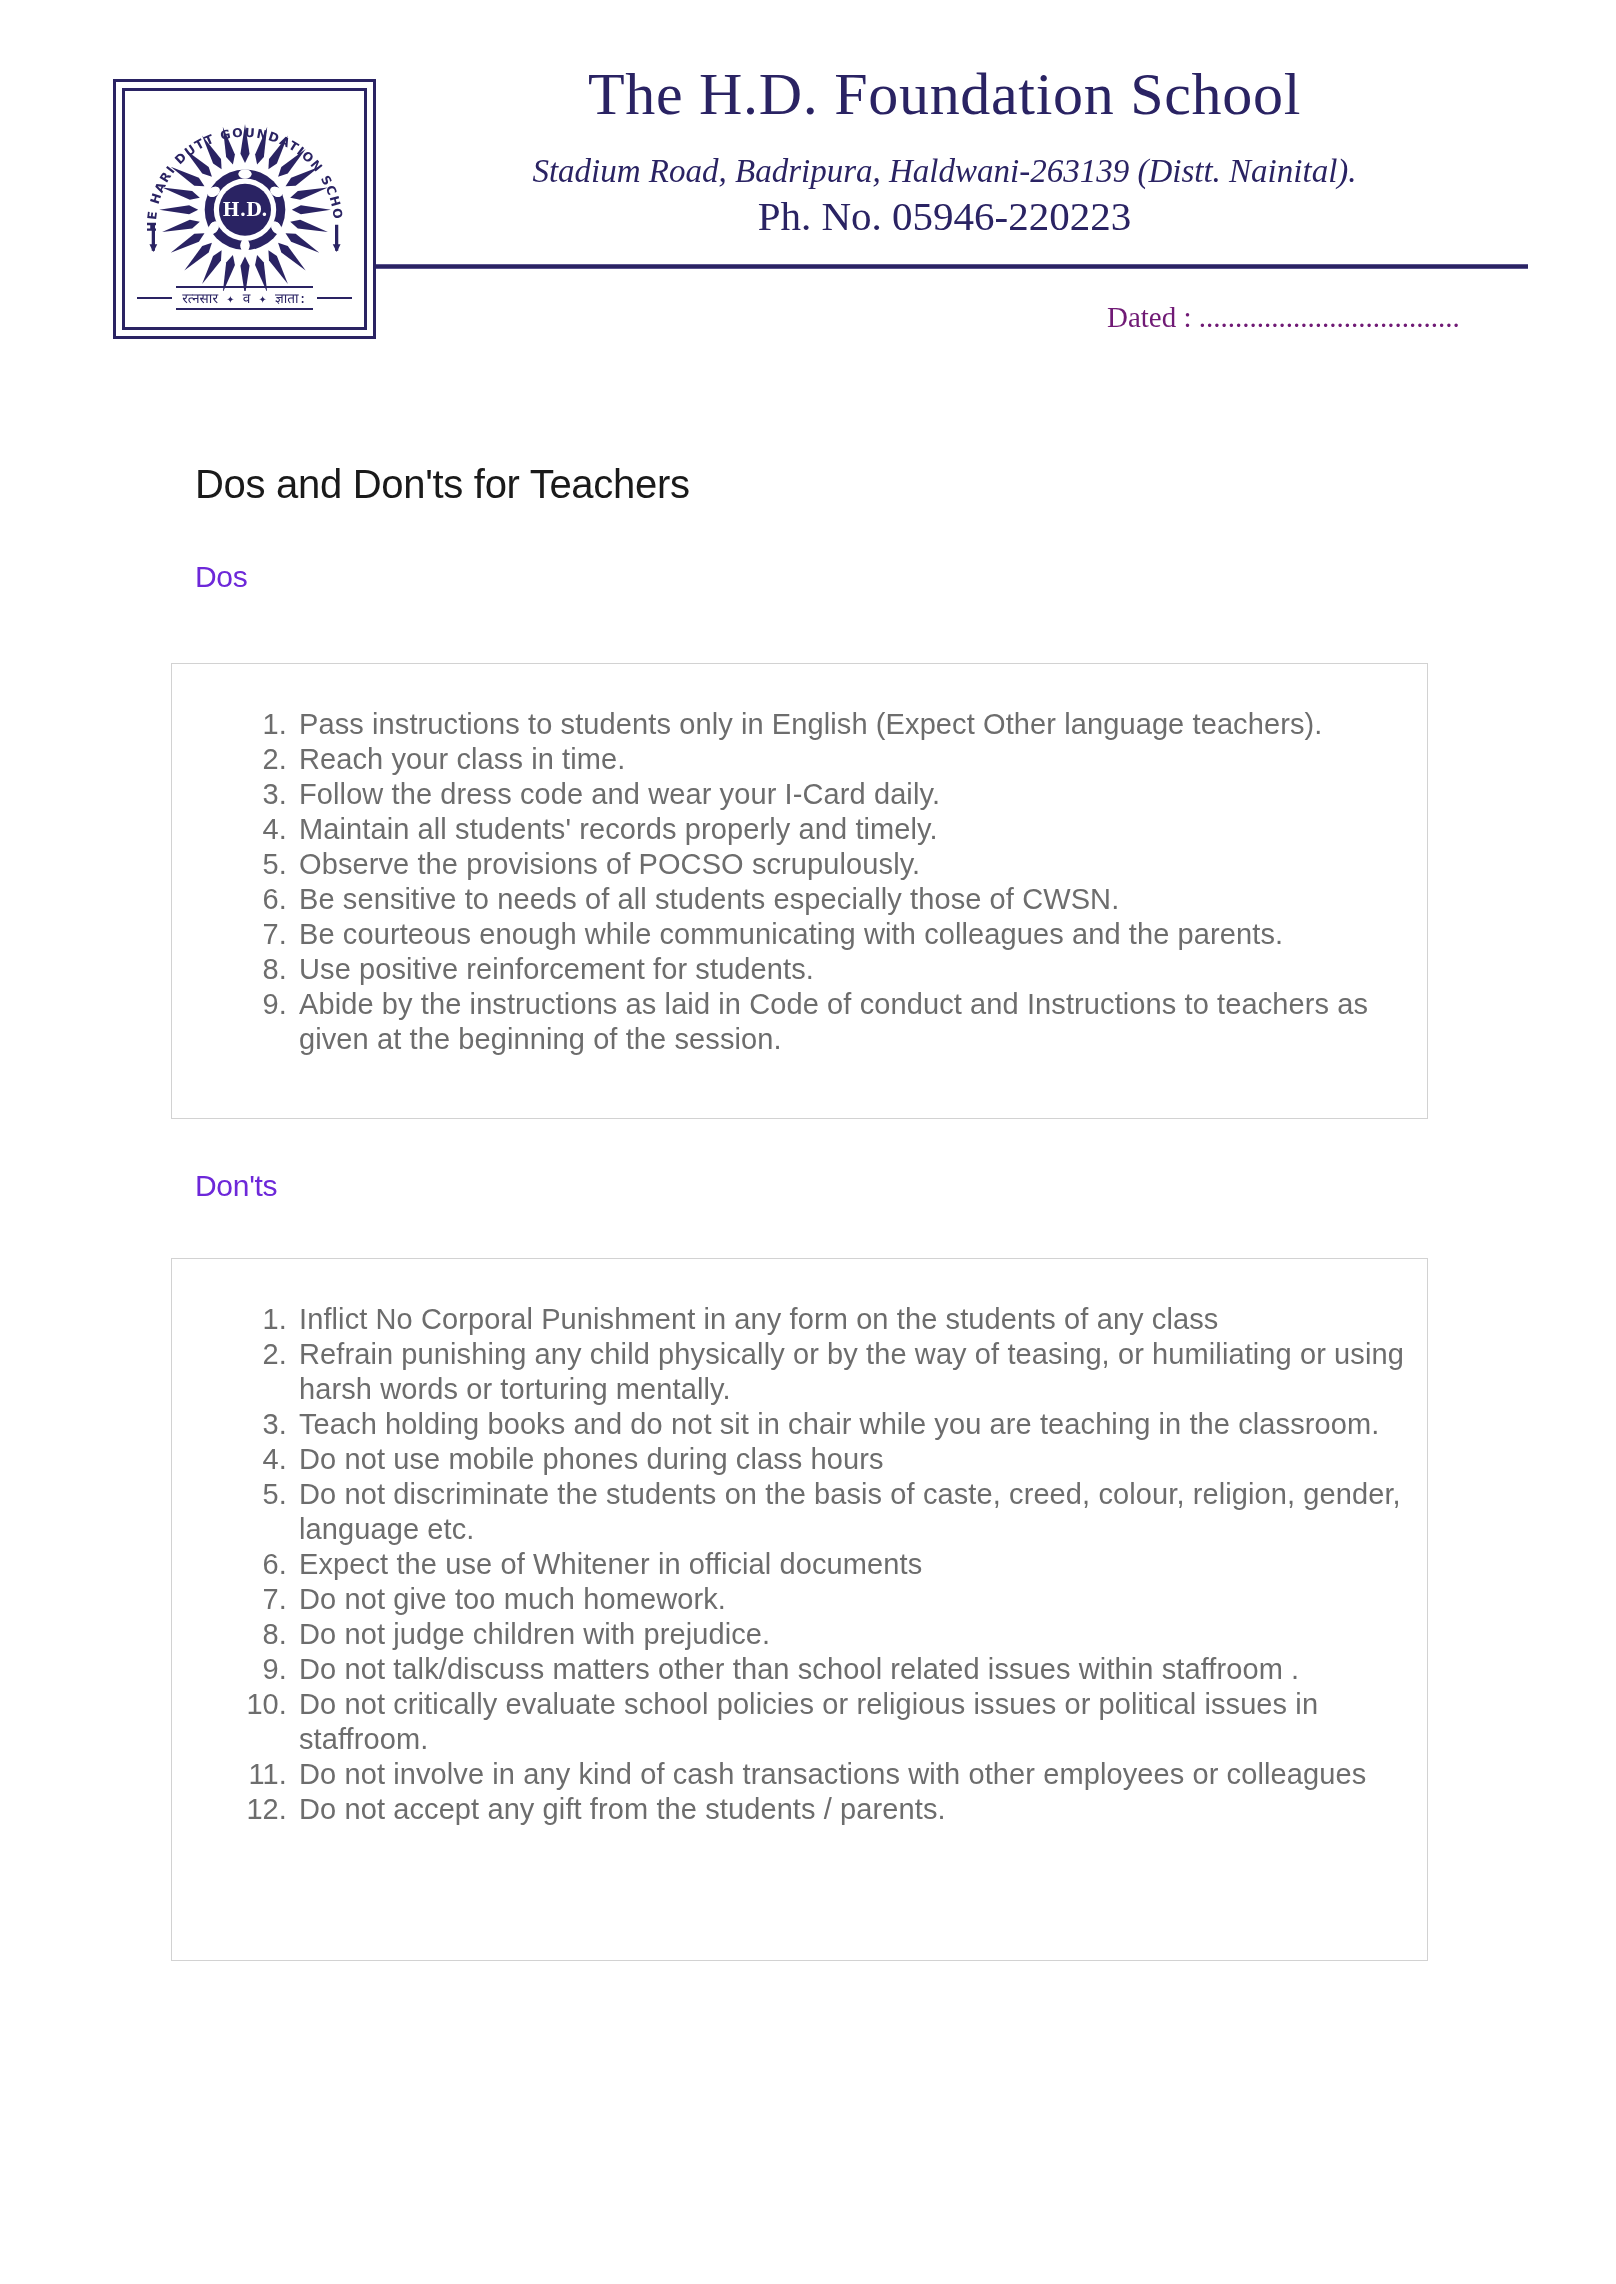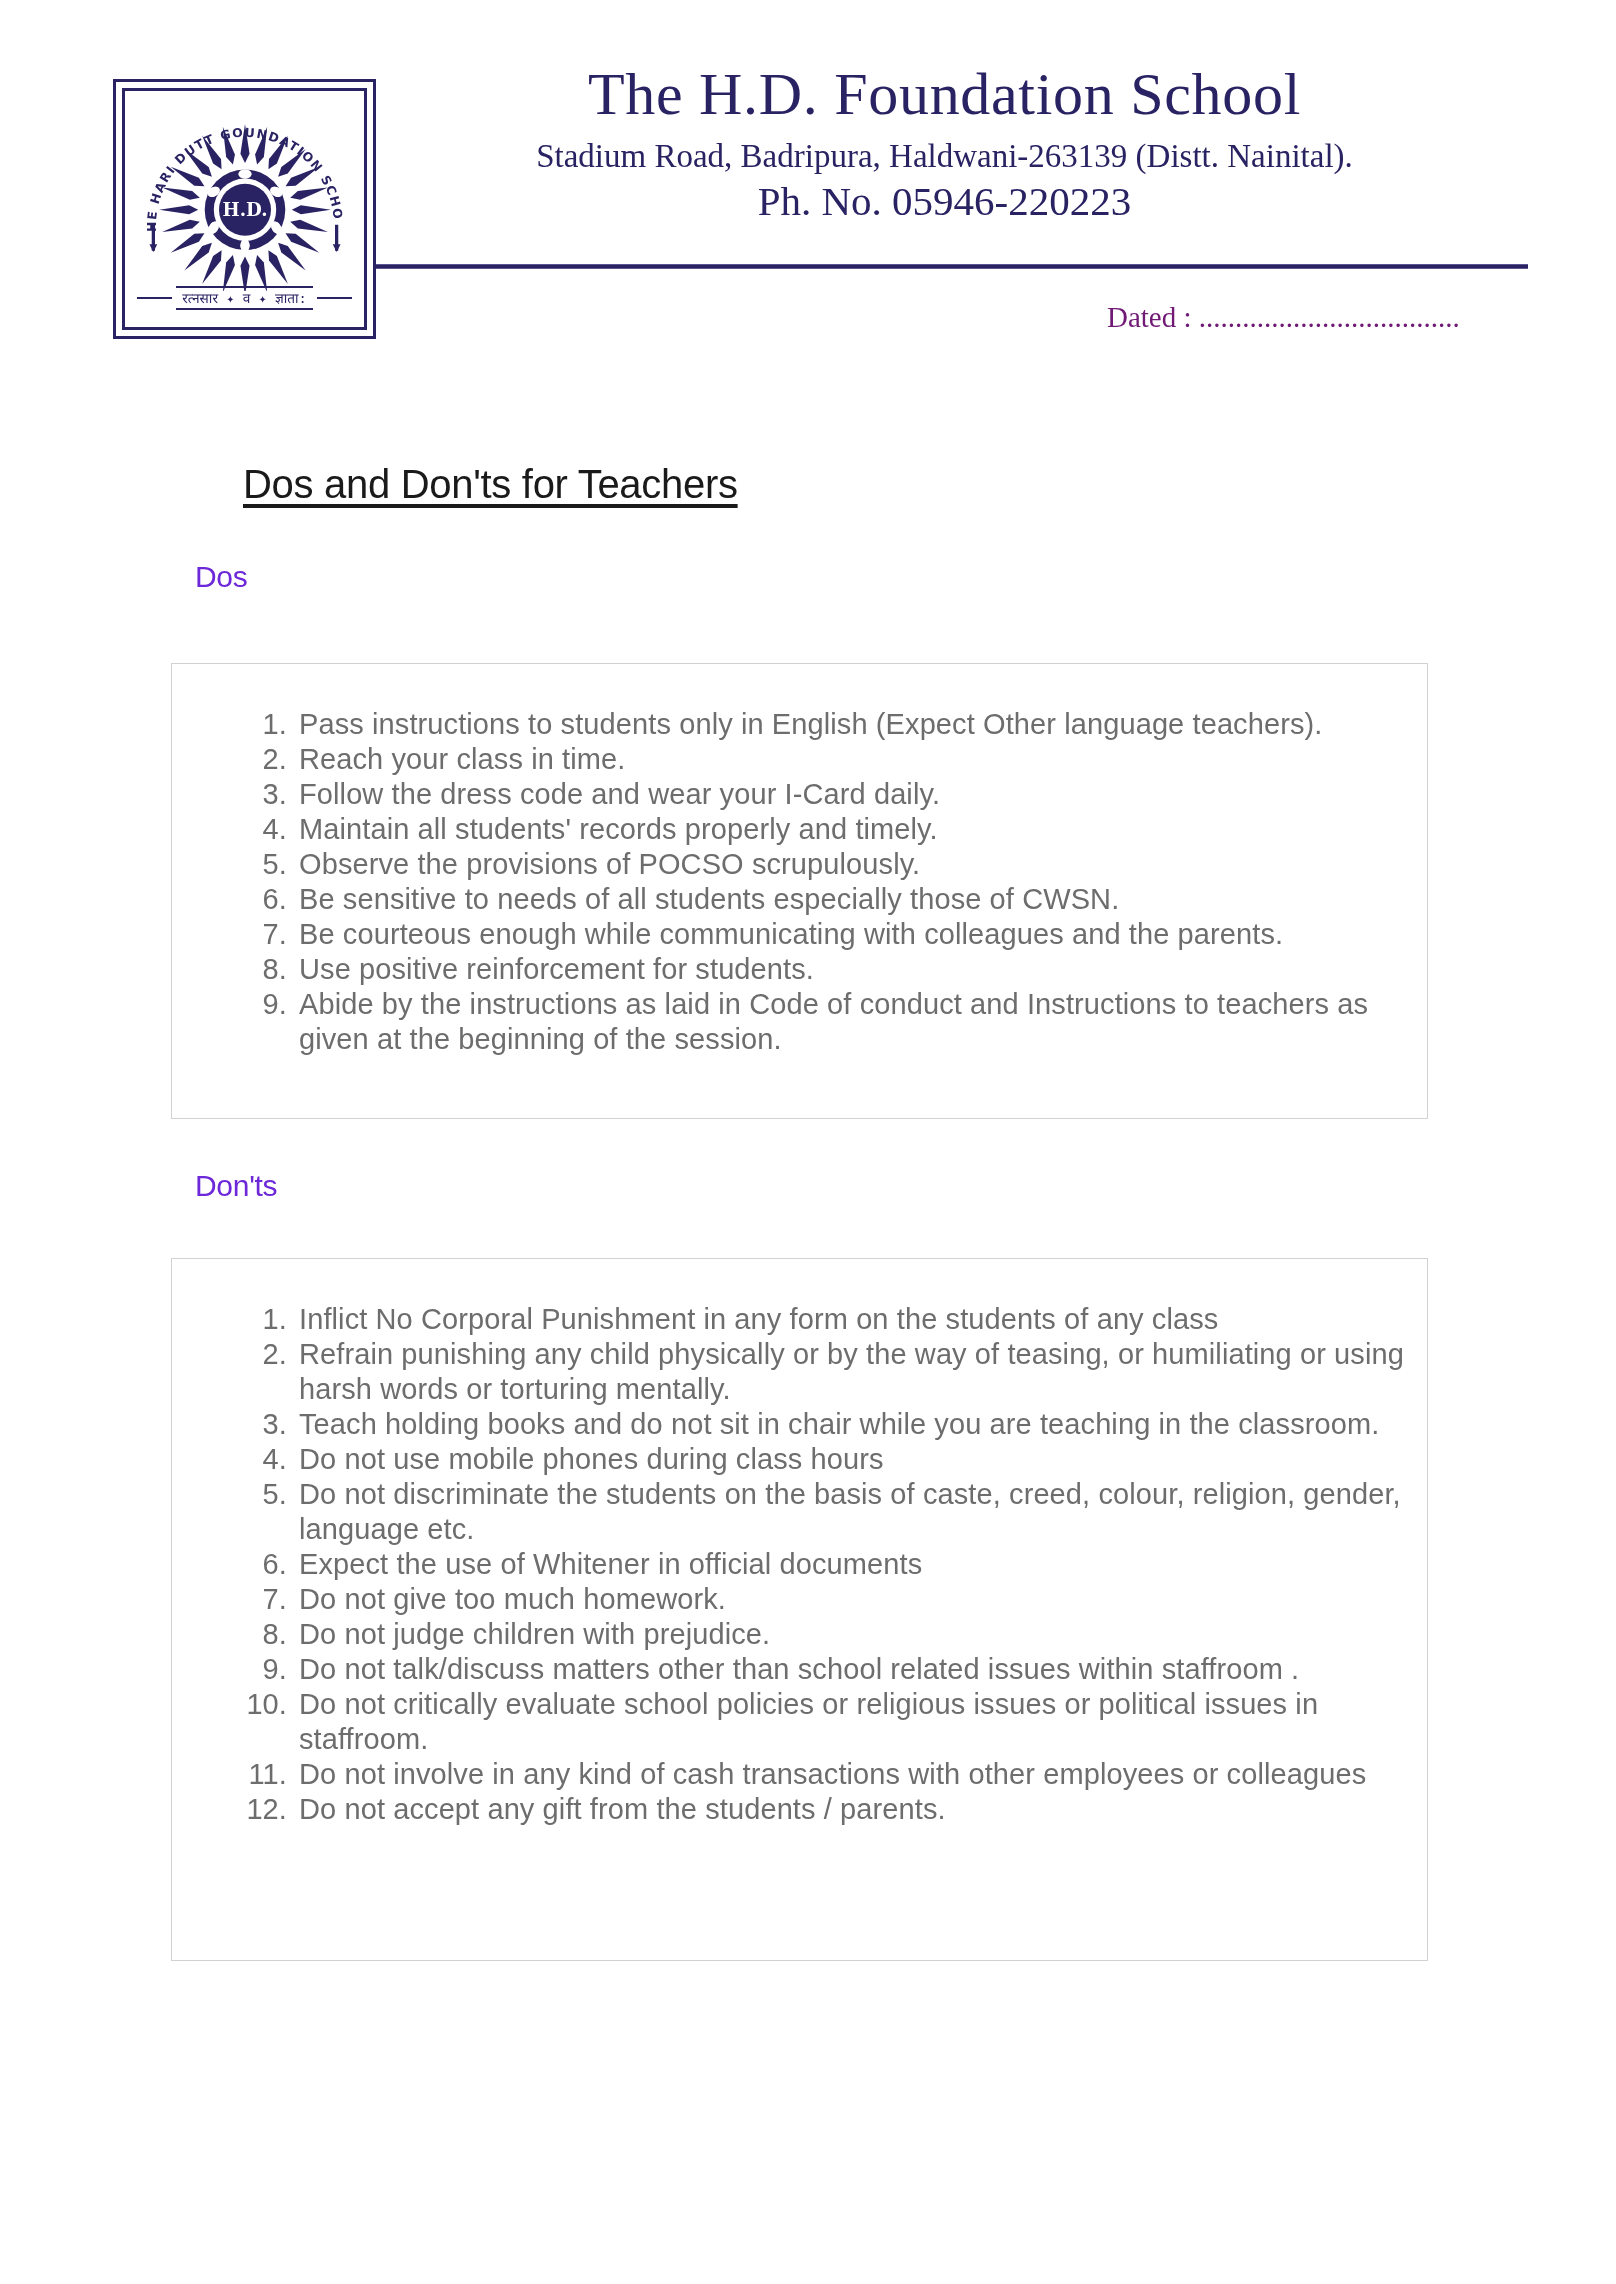--- a/index.html
+++ b/index.html
@@ -98,22 +98,23 @@
     font-family: "Liberation Serif", serif;
     font-size: 60px;
     line-height: 1.06;
     letter-spacing: 0.7px;
     white-space: nowrap;
   }
   .school-addr {
     font-family: "Liberation Serif", serif;
     font-size: 33px;
     line-height: 1.22;
-    margin-top: 9px;
-    white-space: nowrap;
+    margin-top: 24px;
+    white-space: nowrap;
+    font-style: italic;
   }
   .school-phone {
     font-family: "Liberation Serif", serif;
     font-size: 41px;
     line-height: 1.22;
     white-space: nowrap;
   }
 
   .head-rule {
     position: absolute;
@@ -138,25 +139,23 @@
     white-space: nowrap;
   }
 
   
   .doc-title {
     position: absolute;
     left: 195px;
     top: 462px;
     font-size: 40px;
     color: #1a1a1a;
-    text-decoration: underline;
     text-underline-offset: 5.9px;
     letter-spacing: -0.3px;
     white-space: nowrap;
-    margin-left: 48px;
   }
 
   .section-heading {
     position: absolute;
     left: 195px;
     font-size: 30px;
     color: #6d28d9;
     letter-spacing: -0.3px;
     white-space: nowrap;
   }

